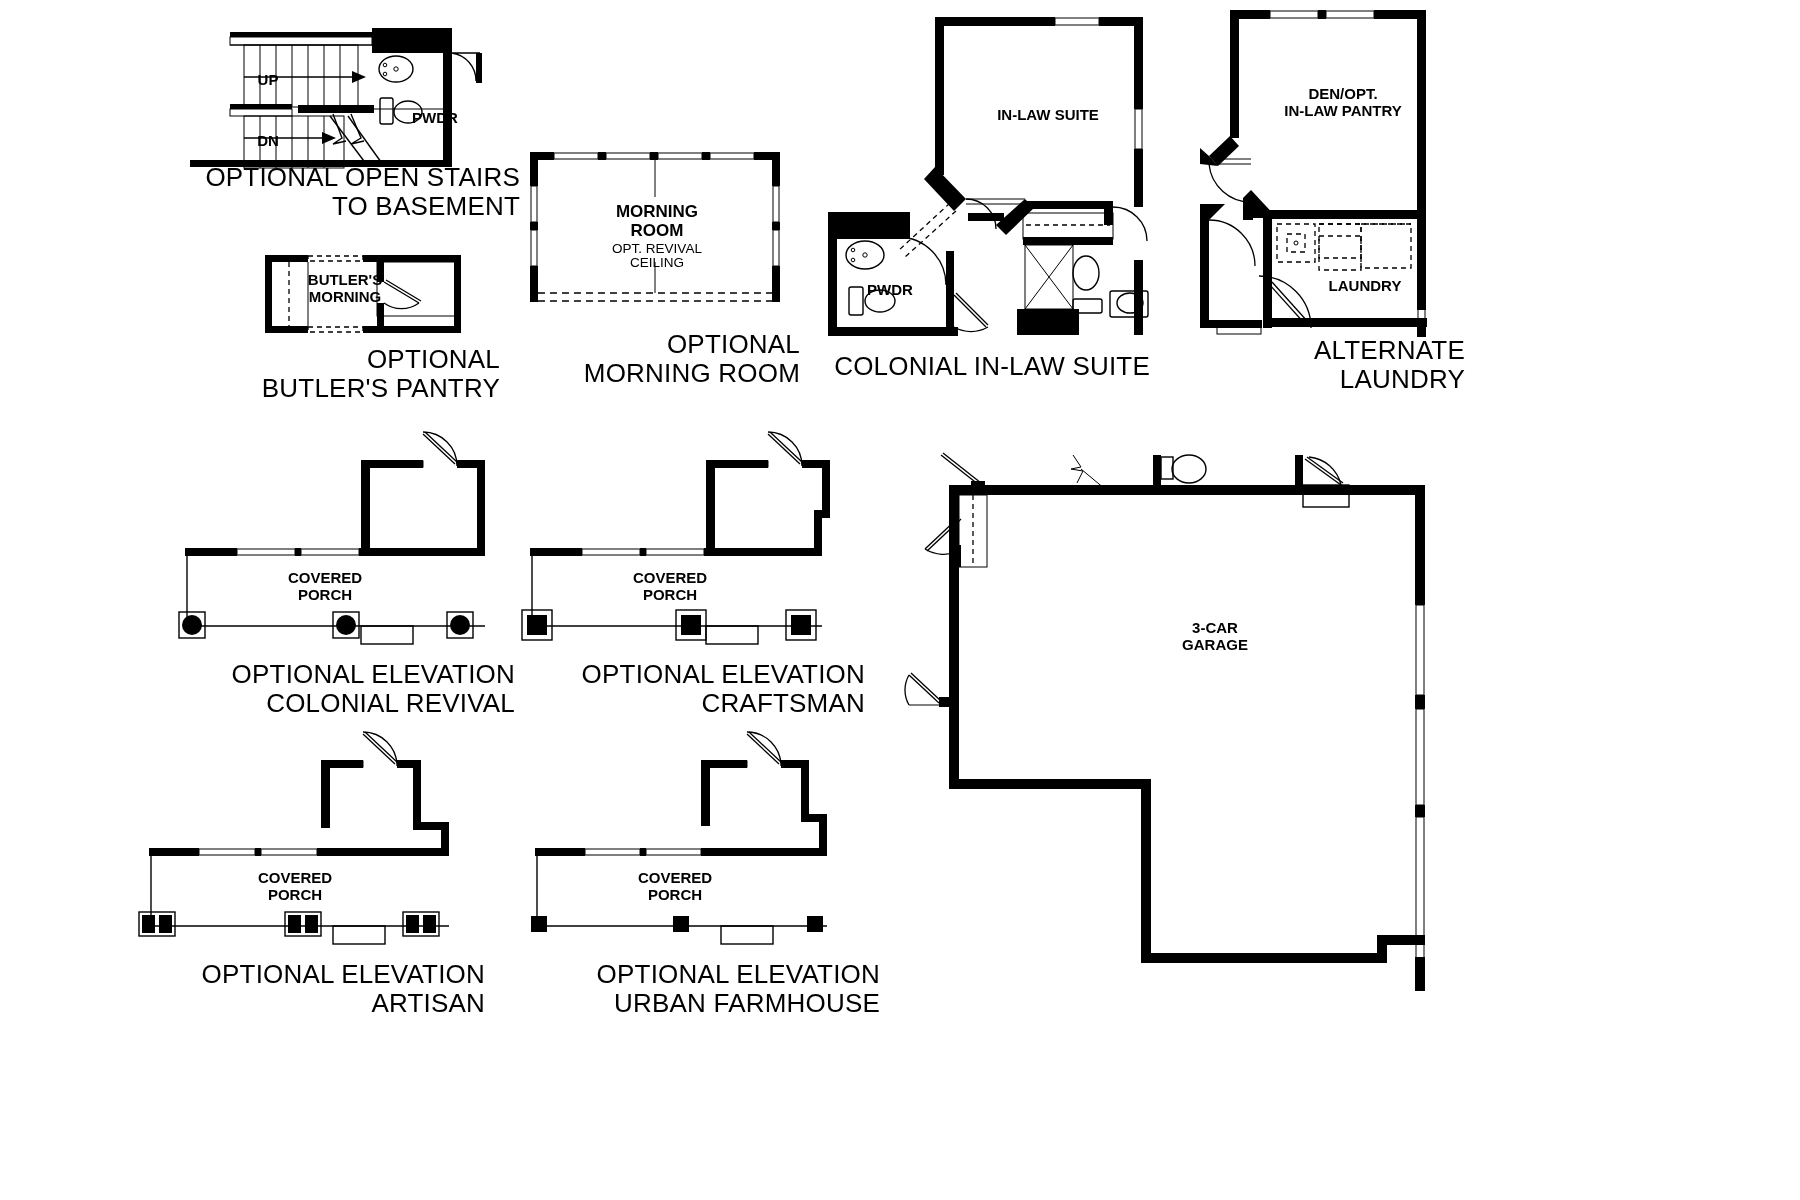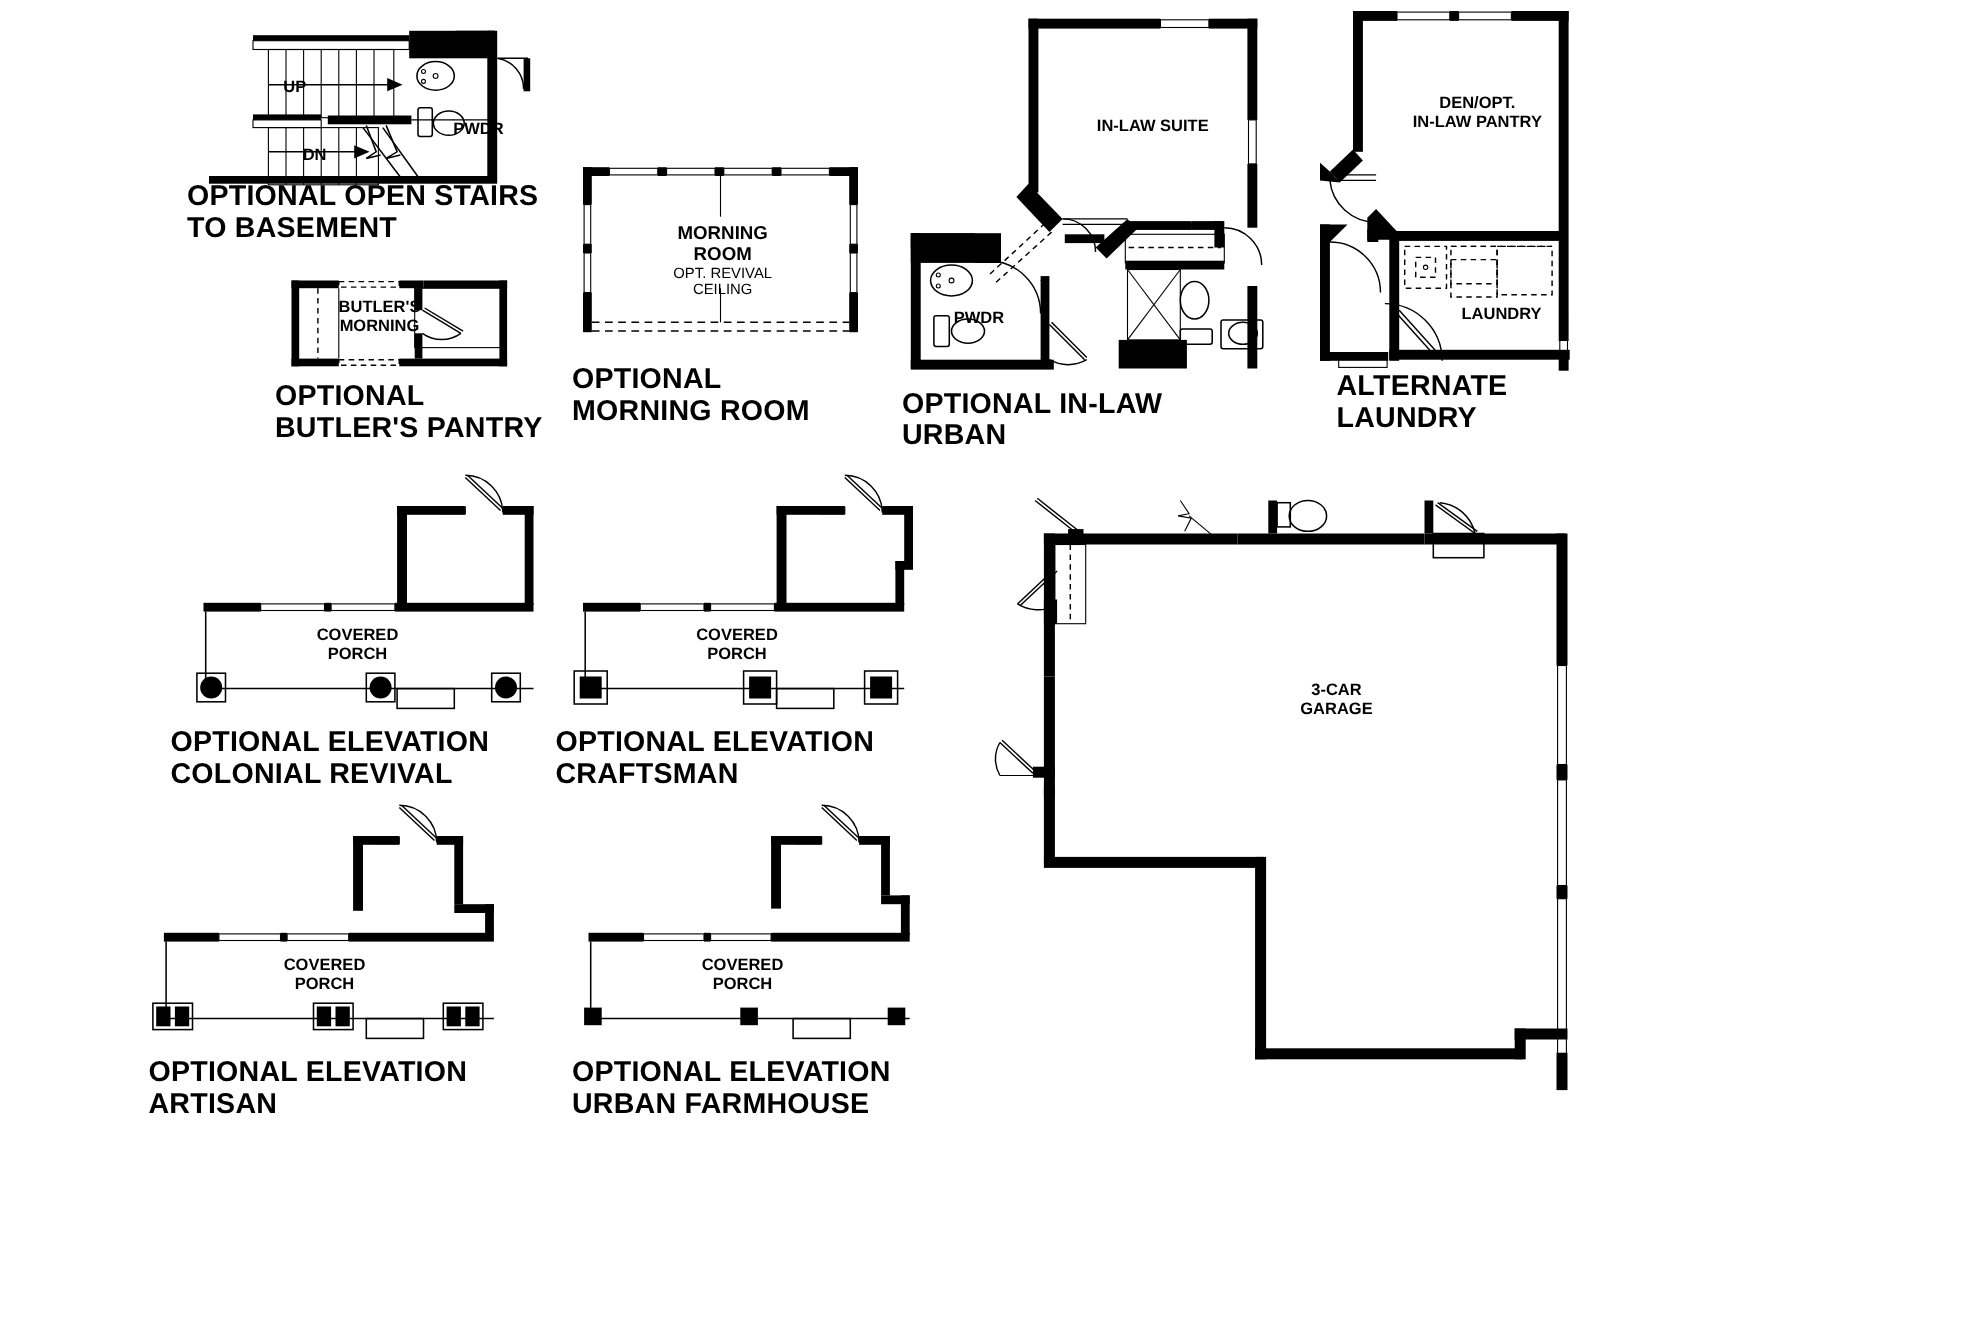--- a/index.html
+++ b/index.html
@@ -19,23 +19,23 @@
     position: absolute;
     left: 0; top: 0;
     width: 1800px;
     height: 1200px;
   }
   .plan-block {
     position: absolute;
   }
   .caption {
     position: absolute;
-    text-align: left;
+    text-align: right;
     font-family: "Liberation Sans", sans-serif;
-    font-weight: bold;
+    font-weight: normal;
     color: #000000;
     line-height: 1.13;
     letter-spacing: 0.2px;
     white-space: pre-line;
   }
   .caption.big { font-size: 26px; }
   .room-label {
     position: absolute;
     text-align: center;
     font-family: "Liberation Sans", sans-serif;
@@ -119,21 +119,21 @@
 
       <ellipse class="thin" cx="196" cy="49" rx="17" ry="13"></ellipse>
       <circle class="hair" cx="196" cy="49" r="2.2"></circle>
       <circle class="hair" cx="185" cy="45" r="1.8"></circle>
       <circle class="hair" cx="185" cy="54" r="1.8"></circle>
 
       <rect class="thin" x="180" y="78" width="13" height="26" rx="2"></rect>
       <ellipse class="thin" cx="208" cy="92" rx="14" ry="11"></ellipse>
     </svg>
     <div class="room-label small" style="left:48px; top:52px; width:40px;">UP</div>
-    <div class="room-label small" style="left:66px; top:113px; width:40px;">DN</div>
+    <div class="room-label small" style="left:48px; top:113px; width:40px;">DN</div>
     <div class="room-label small" style="left:200px; top:90px; width:70px;">PWDR</div>
   </div>
   <div class="caption big" style="left:170px; top:163px; width:350px;">OPTIONAL OPEN STAIRS
 TO BASEMENT</div>
 
   <div class="plan-block" style="left:265px; top:255px;">
     <svg width="220" height="85" viewBox="0 0 220 85">
 
       <rect class="w" x="0" y="0" width="7" height="78"></rect>
 
@@ -266,21 +266,21 @@
       <circle class="hair" cx="33" cy="245" r="1.8"></circle>
       <rect class="thin" x="29" y="272" width="14" height="28" rx="2"></rect>
       <ellipse class="thin" cx="60" cy="286" rx="15" ry="11"></ellipse>
 
       <rect class="w" x="148" y="198" width="36" height="8"></rect>
       <rect class="hair" x="150" y="200" width="32" height="5" fill="#fff"></rect>
     </svg>
     <div class="room-label small" style="left:148px; top:92px; width:160px;">IN-LAW SUITE</div>
     <div class="room-label small" style="left:30px; top:267px; width:80px;">PWDR</div>
   </div>
-  <div class="caption big" style="left:820px; top:352px; width:330px;">OPTIONAL IN-LAW URBAN</div>
+  <div class="caption big" style="left:820px; top:352px; width:330px;">COLONIAL IN-LAW SUITE</div>
 
   <div class="plan-block" style="left:1195px; top:8px;">
     <svg width="240" height="330" viewBox="0 0 240 330">
 
       <rect class="w" x="35" y="2" width="40" height="9"></rect>
       <rect class="hair" x="75" y="3" width="48" height="7" fill="#fff"></rect>
       <rect class="w" x="123" y="2" width="8" height="9"></rect>
       <rect class="hair" x="131" y="3" width="48" height="7" fill="#fff"></rect>
       <rect class="w" x="179" y="2" width="52" height="9"></rect>
 

